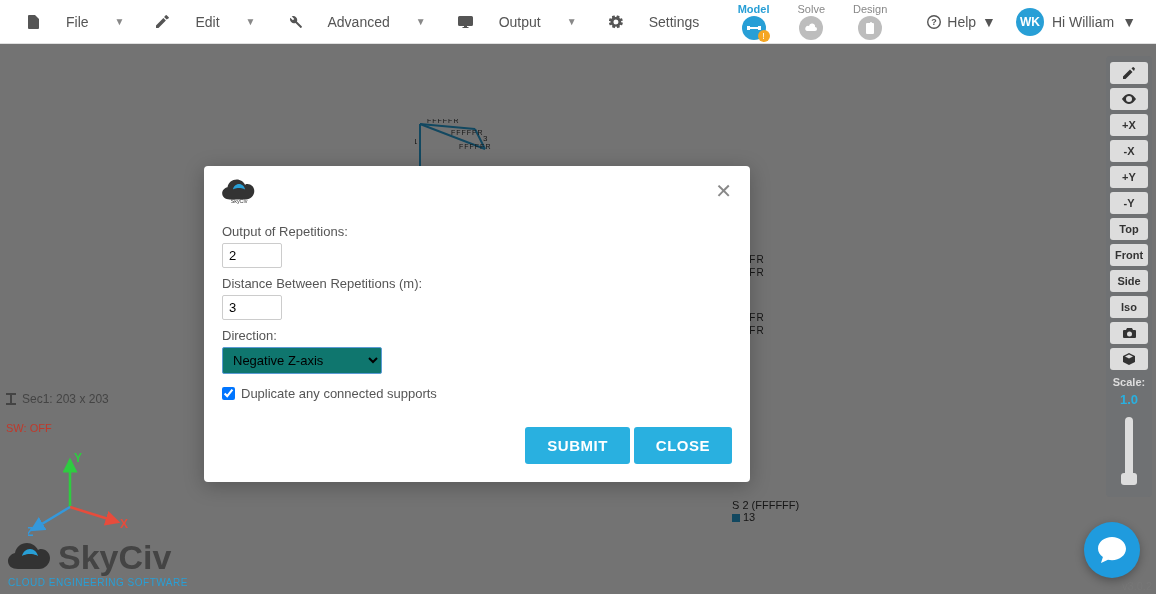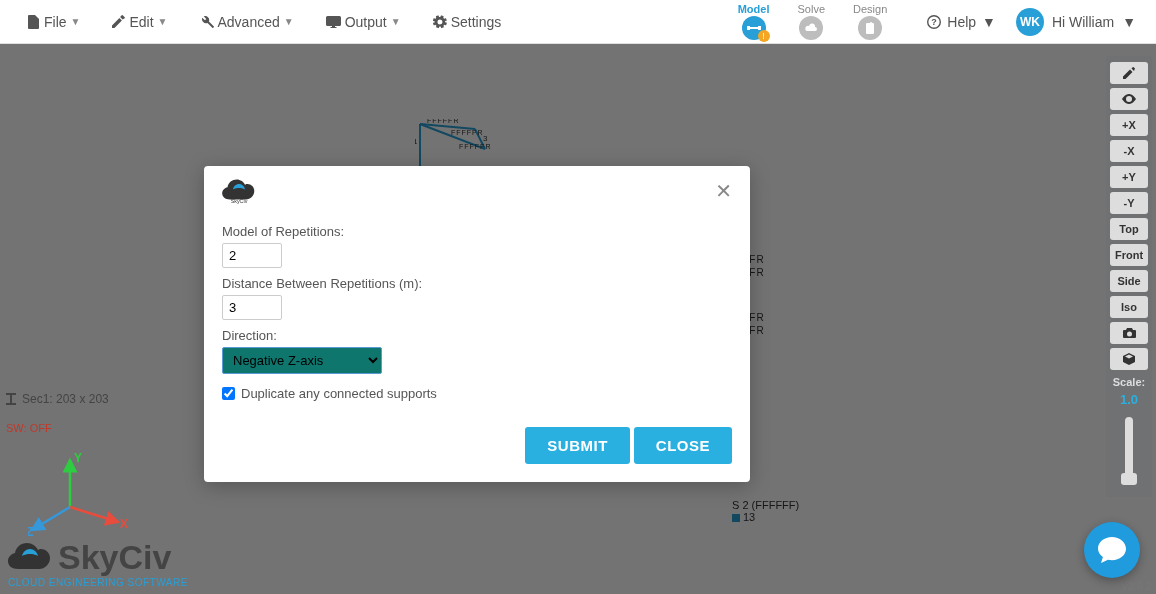--- a/index.html
+++ b/index.html
@@ -1,20 +1,20 @@
 <!DOCTYPE html>
 <html><head>
 <meta charset="utf-8">
 <style>
 * { box-sizing: border-box; margin: 0; padding: 0; font-family: "Segoe UI", Arial, sans-serif; }
 html, body { width: 1156px; height: 594px; overflow: hidden; background: #fff; position: relative; }
 
 
 .menubar { height: 44px; border-bottom: 1px solid #e0e0e0; display: flex; align-items: center; padding: 0 12px; font-size: 14px; color: #555; }
-.menubar .menu-item { display: flex; align-items: center; padding: 0 16px; cursor: pointer; gap: 4px; }
+.menubar .menu-item { display: flex; align-items: center; padding: 0 16px; cursor: pointer; gap: 26px; }
 .menubar .menu-item .chev { font-size: 10px; color: #888; }
 .menubar .spacer { flex: 1; }
 .menubar .mds { display: flex; align-items: center; gap: 28px; margin-right: 28px; position: relative; }
 .menubar .mds .step { display: flex; flex-direction: column; align-items: center; font-size: 11px; gap: 1px; position: relative; }
 .menubar .mds .step .lbl { color: #888; }
 .menubar .mds .step.active .lbl { color: #289fd6; font-weight: 600; }
 .menubar .mds .circle { width: 24px; height: 24px; border-radius: 50%; background: #bdbdbd; display: flex; align-items: center; justify-content: center; color: #fff; position: relative; }
 .menubar .mds .step.active .circle { background: #289fd6; }
 .menubar .mds .line { position: absolute; height: 2px; background: #ccc; top: 24px; left: 34px; right: 34px; z-index: -1; }
 .menubar .mds .warn { position: absolute; right: -4px; bottom: -2px; width: 12px; height: 12px; background: #f5a623; border-radius: 50%; color: #fff; font-size: 9px; display: flex; align-items: center; justify-content: center; }
@@ -273,21 +273,21 @@
 <div class="modal">
   <div class="modal-header">
     <svg width="34" height="26" viewBox="0 0 44 34">
         <path fill="#333" d="M10 28c-6 0-10-3-10-8 0-4 3-7 7-8 1-6 6-10 12-10 5 0 9 3 11 7 1-1 2-1 3-1 5 0 9 4 9 9 0 6-5 11-11 11H10z"></path>
         <path fill="#289fd6" d="M22 8c-4 0-7 3-8 7 0 0 3-2 8-2s8 2 8 2c-1-4-4-7-8-7z"></path>
         <text x="22" y="33" font-size="7" text-anchor="middle" fill="#333">SkyCiv</text>
       </svg>
     <span class="close">✕</span>
   </div>
   <div class="modal-body">
-    <div class="field-label">Model of Repetitions:</div>
+    <div class="field-label">Output of Repetitions:</div>
     <input type="text" value="2" style="">
     <div class="field-label">Distance Between Repetitions (m):</div>
     <input type="text" class="wide" value="3" style="">
     <div class="field-label">Direction:</div>
     <select>
       <option>Negative Z-axis</option>
     </select>
     <label class="chk">
       <input type="checkbox" checked="" style="">
       <span>Duplicate any connected supports</span>

